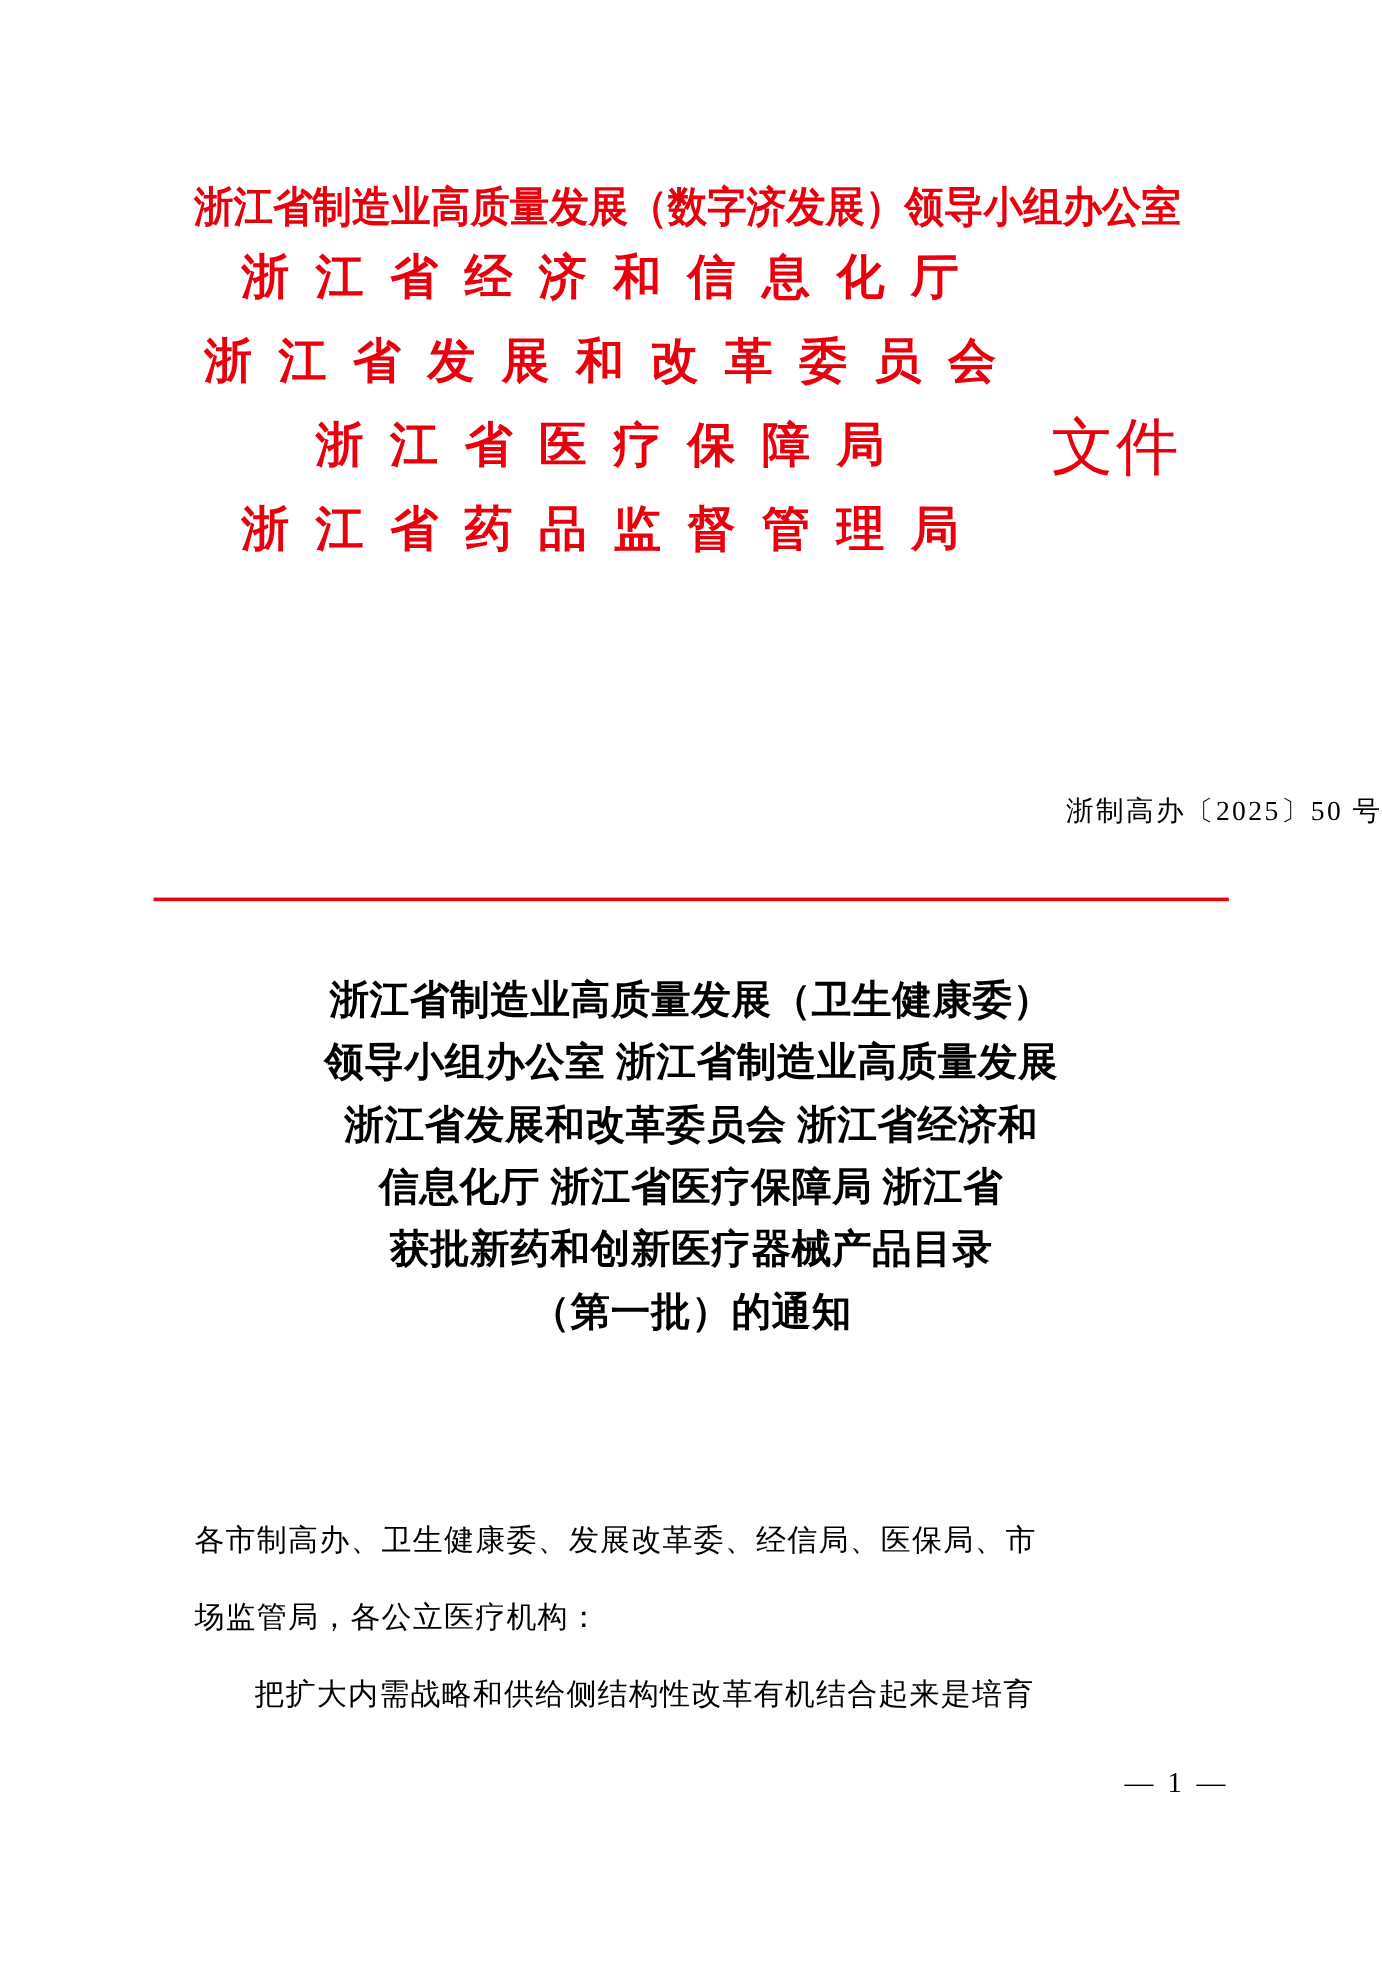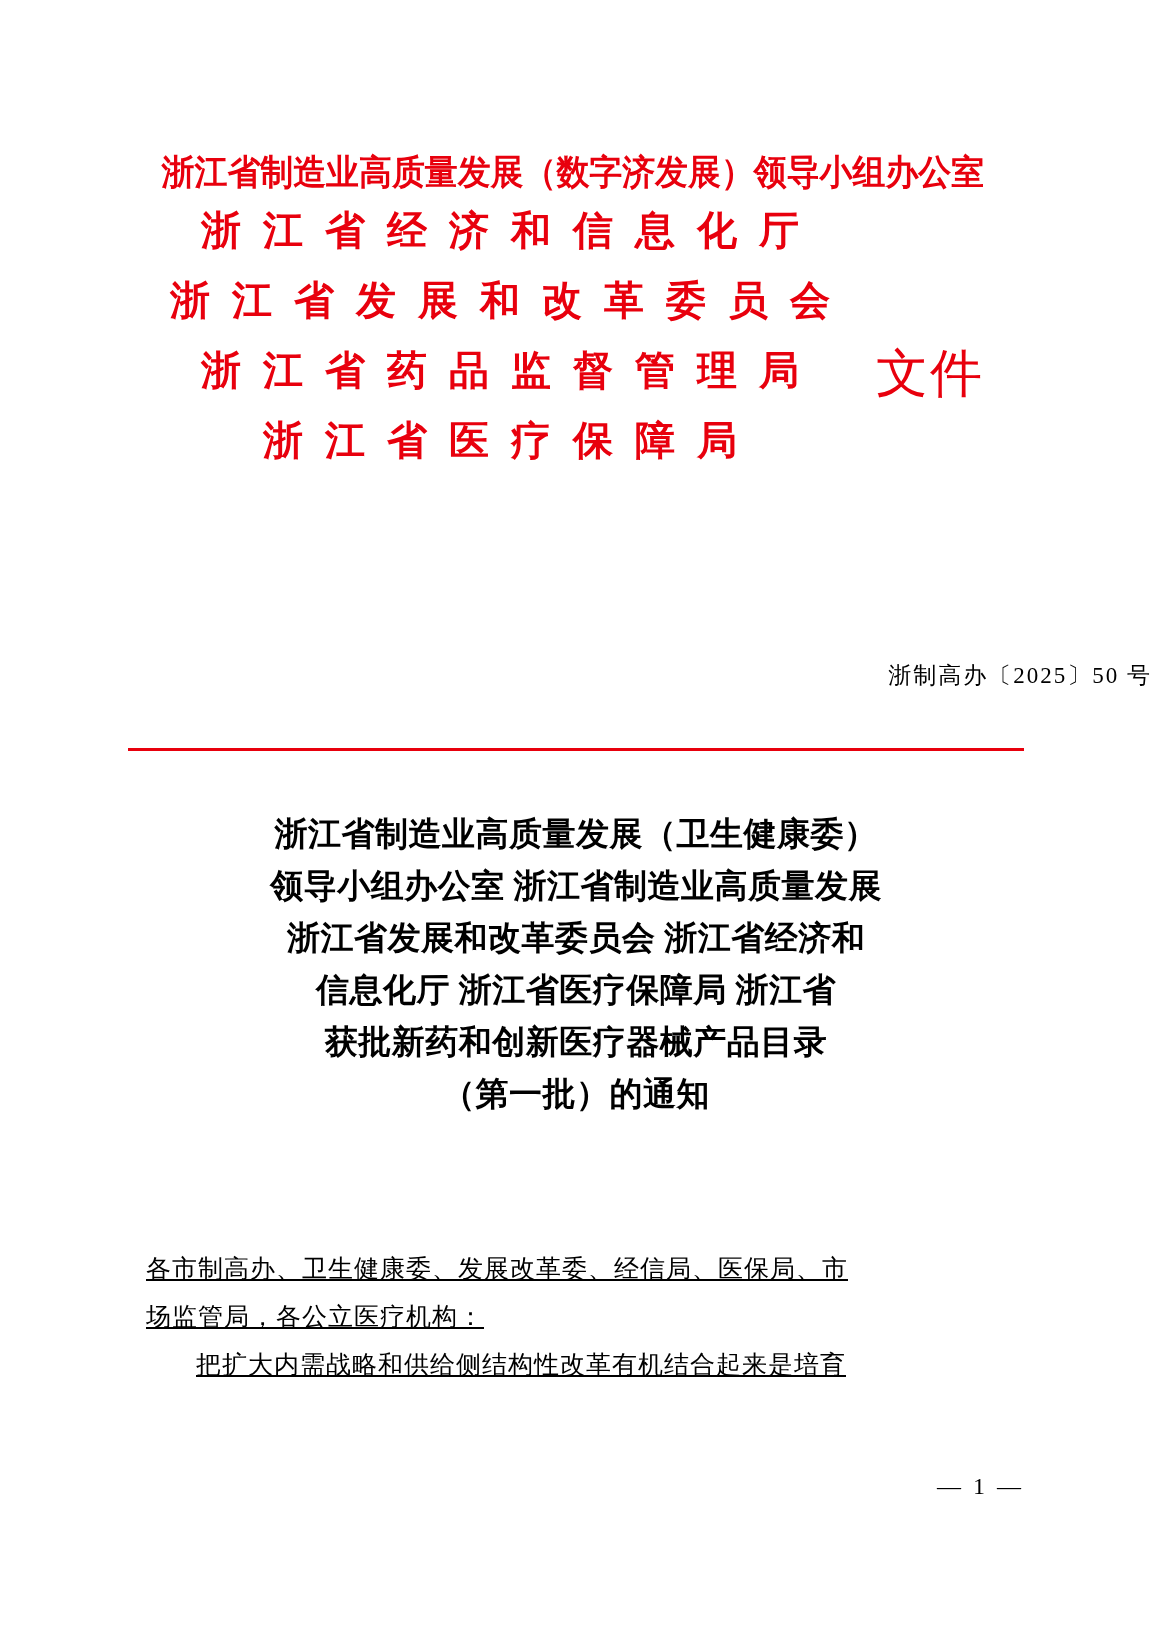--- a/index.html
+++ b/index.html
@@ -114,22 +114,21 @@
     left: 146px;
     top: 1245px;
     width: 860px;
     font-size: 25px;
     line-height: 48px;
     color: #000;
     font-family: "Liberation Serif", "DejaVu Serif", serif;
     letter-spacing: 1px;
   }
   .body-text p {
-    margin: 0;
-    text-decoration: underline;
+    margin: 16px;
   }
   .body-text .indent {
     text-indent: 50px;
   }
 
   
   .page-number {
     position: absolute;
     right: 128px;
     bottom: 138px;
@@ -141,22 +140,22 @@
 </style>
 </head>
 <body>
 
 <div class="page">
 
   <div class="letterhead">
     <div class="lh-row lh-line1">浙江省制造业高质量发展（数字济发展）领导小组办公室</div>
     <div class="lh-row lh-big">浙江省经济和信息化厅</div>
     <div class="lh-row lh-big">浙江省发展和改革委员会</div>
+    <div class="lh-row lh-big">浙江省医疗保障局</div>
     <div class="lh-row lh-big">浙江省药品监督管理局</div>
-    <div class="lh-row lh-big">浙江省医疗保障局</div>
     <div class="lh-wenjian">文件</div>
   </div>
 
   <div class="doc-number">浙制高办〔2025〕50 号</div>
 
   <div class="red-rule"></div>
 
   <div class="doc-title">
     <div>浙江省制造业高质量发展（卫生健康委）</div>
     <div>领导小组办公室 浙江省制造业高质量发展</div>

